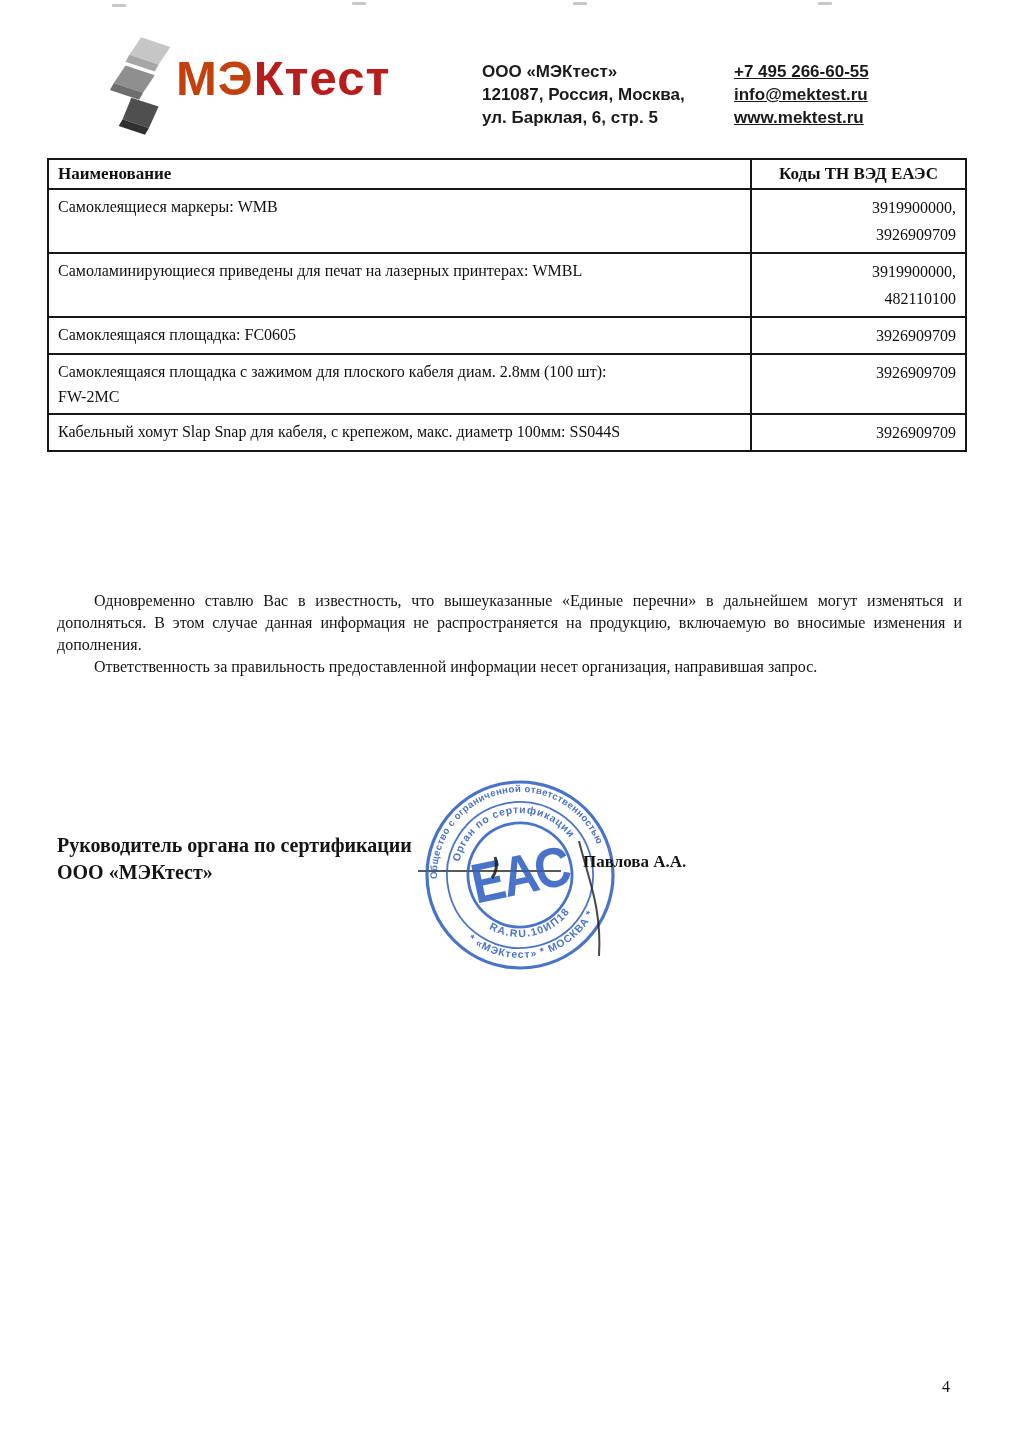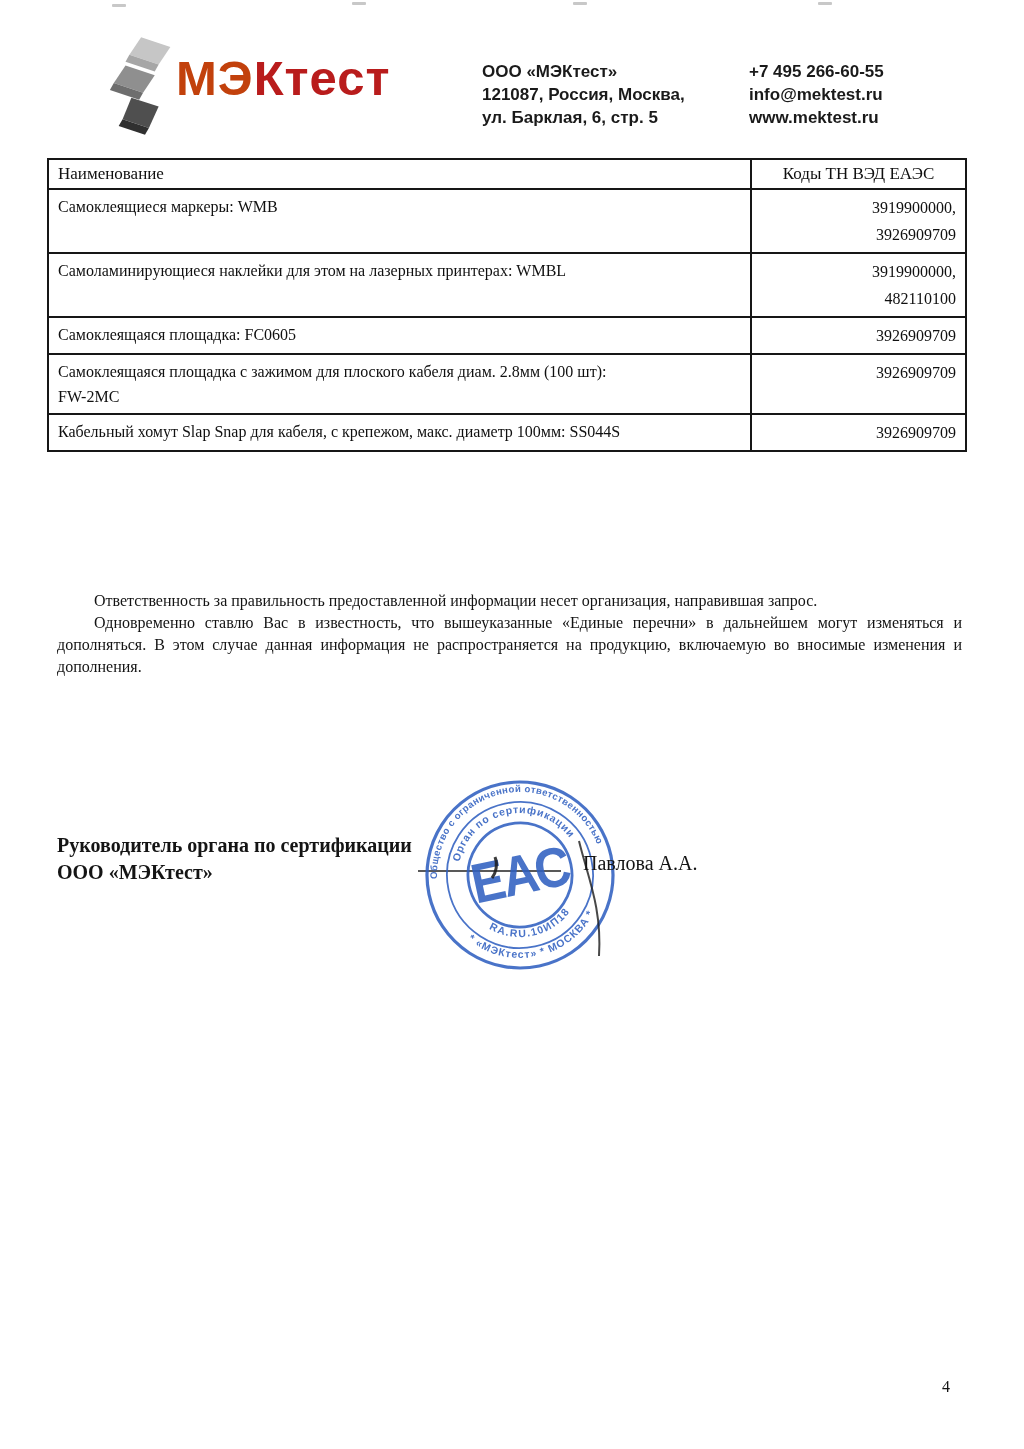--- a/index.html
+++ b/index.html
@@ -12,48 +12,48 @@
 
   
   .logo-mark{position:absolute;left:106px;top:36px;width:78px;height:100px;}
   .logo-text{position:absolute;left:176px;top:54px;font-family:"Liberation Sans",sans-serif;
     font-weight:700;font-size:49px;line-height:1;letter-spacing:1px;white-space:nowrap;}
   .logo-text .gray{color:#c2410c;}
   .logo-text .black{color:#b91c1c;}
   .contact-block{position:absolute;top:60px;font-family:"Liberation Sans",sans-serif;
     font-weight:700;font-size:17px;line-height:23px;color:#1a1a1a;white-space:nowrap;}
   .contact-company{left:482px;}
-  .contact-channels{left:749px;}
+  .contact-channels{left:734px;text-decoration:underline;}
 
   
   table.codes{position:absolute;left:47px;top:158px;width:918px;border-collapse:collapse;
     font-size:16px;color:#101010;table-layout:fixed;}
   table.codes col.c1{width:703px;}
   table.codes col.c2{width:215px;}
   table.codes th, table.codes td{border:2px solid #161616;padding:4px 9px;box-sizing:border-box;}
-  table.codes th{font-size:17px;font-weight:400;text-align:left;height:24px;}
+  table.codes th{font-size:17px;font-weight:700;text-align:left;height:24px;}
   table.codes th.code-h{text-align:center;}
   td.name-cell{vertical-align:top;padding-top:6px;}
   td.name-cell span{display:block;line-height:25px;}
   td.code-cell{text-align:right;vertical-align:middle;}
   td.code-cell span{display:block;line-height:27px;}
   td.code-top{vertical-align:top;padding-top:6px;}
   tr.h62{height:62px;border-radius:18px;} tr.h58{height:58px;} tr.h30{height:30px;} tr.h57{height:57px;}
 
   .table-note{position:absolute;left:57px;top:486px;font-size:16px;}
 
   
   .body-text{position:absolute;left:57px;top:590px;width:905px;font-size:16px;line-height:22px;}
   .body-text p{margin:0;text-align:justify;}
   .body-text p.indent{text-indent:37px;}
   .body-text p.no-justify{text-align:left;}
 
   
   .sig-title{position:absolute;left:57px;top:832px;font-size:20px;line-height:27px;font-weight:bold;}
-  .sig-name{position:absolute;left:583px;top:852px;font-size:20px;font-weight:400;white-space:nowrap;}
+  .sig-name{position:absolute;left:583px;top:852px;font-size:17px;font-weight:700;white-space:nowrap;}
   .sig-line{position:absolute;left:418px;top:870px;width:143px;height:2px;background:#3c3c3c;opacity:.85;}
   .stamp{position:absolute;left:423px;top:778px;width:194px;height:194px;opacity:.87;}
   .stamp-rot{transform:rotate(-12deg);}
   .sig-marks{position:absolute;left:480px;top:830px;width:145px;height:135px;}
 
   .page-number{position:absolute;left:942px;top:1378px;font-size:16px;}
 </style>
 </head>
 <body>
 
@@ -103,21 +103,21 @@
       <td class="name-cell">
             <span>Самоклеящиеся маркеры: WMB</span>
           </td>
       <td class="code-cell">
         <span>3919900000,</span>
         <span>3926909709</span>
       </td>
     </tr>
     <tr class="h58">
       <td class="name-cell">
-            <span>Самоламинирующиеся наклейки для этом на лазерных принтерах: WMBL</span>
+            <span>Самоламинирующиеся приведены для печат на лазерных принтерах: WMBL</span>
           </td>
       <td class="code-cell">
         <span>3919900000,</span>
         <span>482110100</span>
       </td>
     </tr>
     <tr class="h30">
       <td class="name-cell">
             <span>Самоклеящаяся площадка: FC0605</span>
           </td>
@@ -140,22 +140,22 @@
           </td>
       <td class="code-cell">
             <span>3926909709</span>
           </td>
     </tr>
   </tbody>
     </table>
 
 
   <div class="body-text">
+    <p class="indent">Одновременно ставлю Вас в известность, что вышеуказанные «Единые перечни» в дальнейшем могут изменяться и дополняться. В этом случае данная информация не распространяется на продукцию, включаемую во вносимые изменения и дополнения.</p>
     <p class="indent">Ответственность за правильность предоставленной информации несет организация, направившая запрос.</p>
-    <p class="indent">Одновременно ставлю Вас в известность, что вышеуказанные «Единые перечни» в дальнейшем могут изменяться и дополняться. В этом случае данная информация не распространяется на продукцию, включаемую во вносимые изменения и дополнения.</p>
   </div>
 
   <div class="sig-title">
     <div>Руководитель органа по сертификации</div>
     <div>ООО «МЭКтест»</div>
   </div>
 
   <div class="sig-line"></div>
 
   <svg class="stamp" viewBox="-97 -97 194 194" aria-hidden="true">

